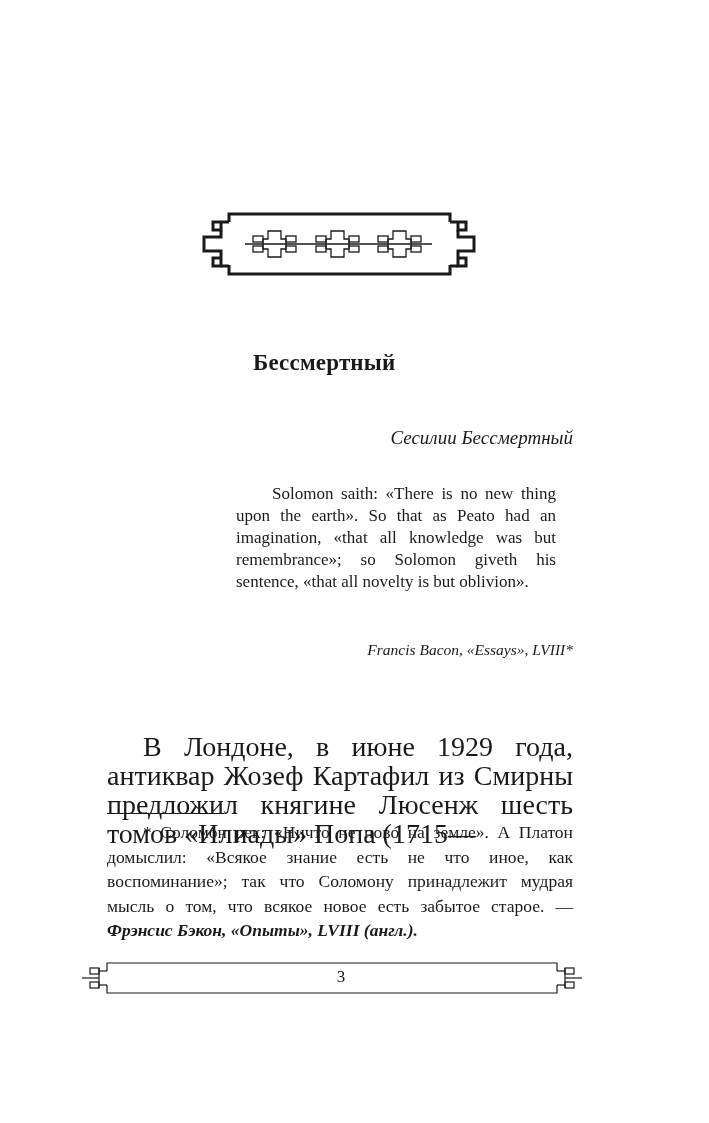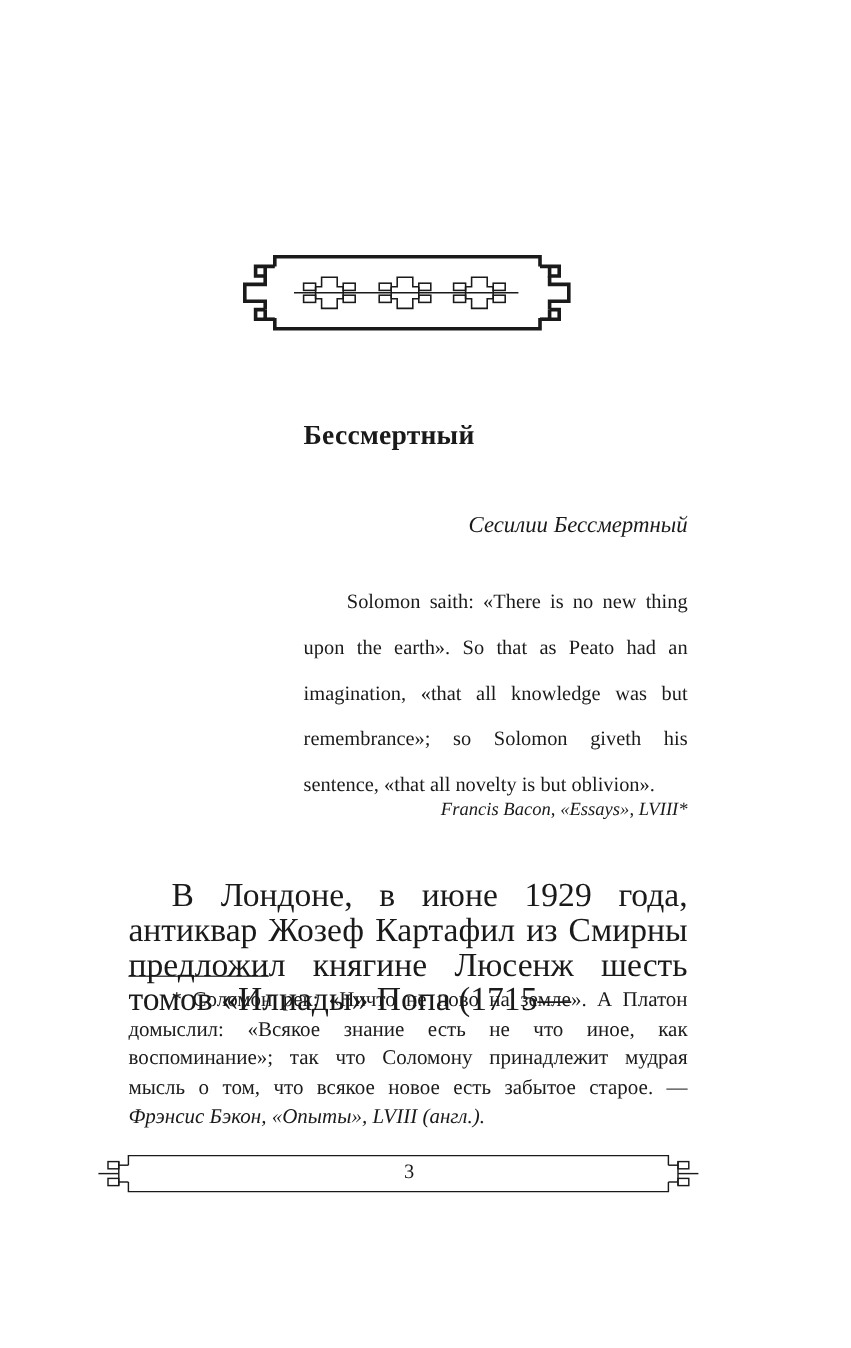--- a/index.html
+++ b/index.html
@@ -2,29 +2,29 @@
 <html><head>
 <meta charset="utf-8">
 <style>
   html, body { margin: 0; padding: 0; background: #ffffff; }
   body { width: 709px; height: 1123px; position: relative; overflow: hidden;
          font-family: "Liberation Serif", "DejaVu Serif", serif; color: #1a1a1a; }
   .abs { position: absolute; }
   svg { position: absolute; overflow: visible; }
   .title { left: 253px; top: 350px; font-size: 23px; font-weight: bold; letter-spacing: 0.2px; }
   .dedication { right: 136px; top: 427px; font-size: 19px; font-style: italic; }
-  .epigraph { left: 253px; width: 320px; top: 483px; font-size: 17px; line-height: 38px; text-align: justify; }
+  .epigraph { left: 236px; width: 320px; top: 483px; font-size: 17px; line-height: 22px; text-align: justify; }
   .epigraph p { margin: 0; text-indent: 36px; }
-  .epi-attr { right: 136px; top: 666px; font-size: 15.5px; font-style: italic; }
+  .epi-attr { right: 136px; top: 641px; font-size: 15.5px; font-style: italic; }
   .body-text { left: 107px; width: 466px; top: 704px; font-size: 28px; line-height: 29px; text-align: justify; margin-top: 28px; }
   .body-text p { margin: 0; text-indent: 36px; }
   .fn-rule { left: 107px; top: 813px; width: 117px; height: 0; border-top: 1px solid #1a1a1a; }
   .footnote { left: 107px; width: 466px; top: 820px; font-size: 17.5px; line-height: 24.5px; text-align: justify; }
   .footnote p { margin: 0; text-indent: 36px; }
-  .footnote .ital { font-style: italic; }
+  .footnote .ital { font-style: italic; font-weight: bold; }
   .page-number { left: 326px; top: 967px; width: 30px; text-align: center; font-size: 17px; }
 </style>
 </head>
 <body>
 
 <svg class="abs" style="left:0;top:0;" width="709" height="300" viewBox="0 0 709 300">
   <g fill="none" stroke="#1a1a1a" stroke-width="3">
 
     <polyline points="229,222 229,214 450,214 450,222"></polyline>
     <polyline points="229,265 229,274 450,274 450,265"></polyline>

